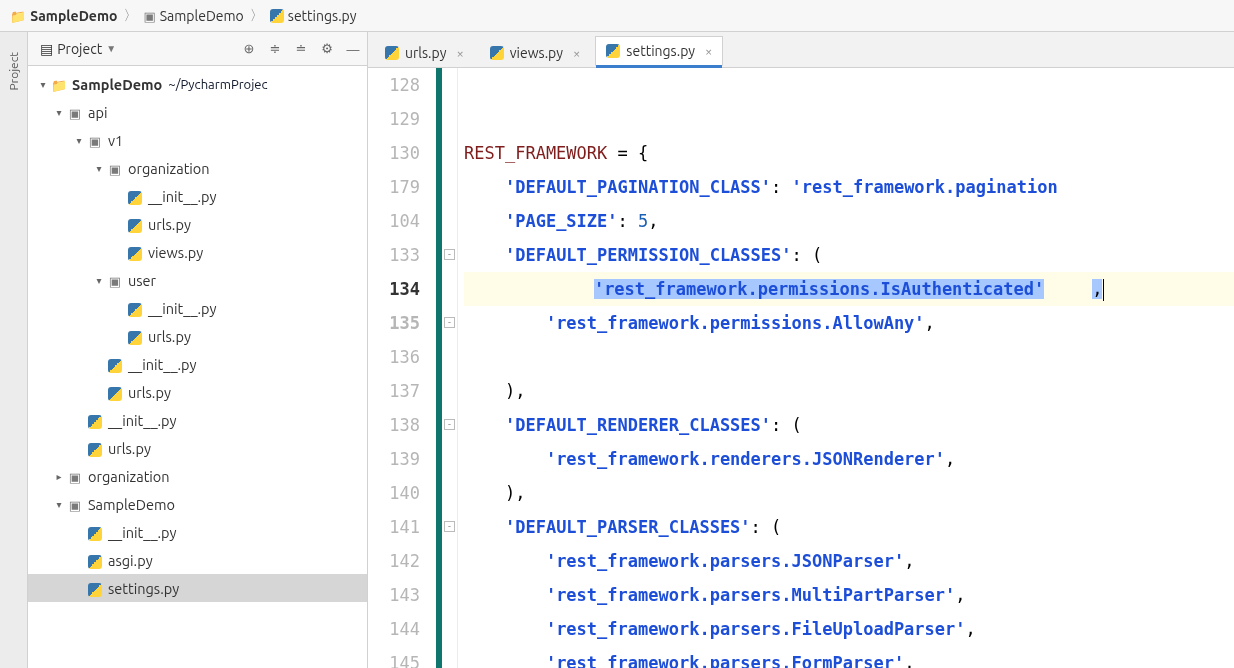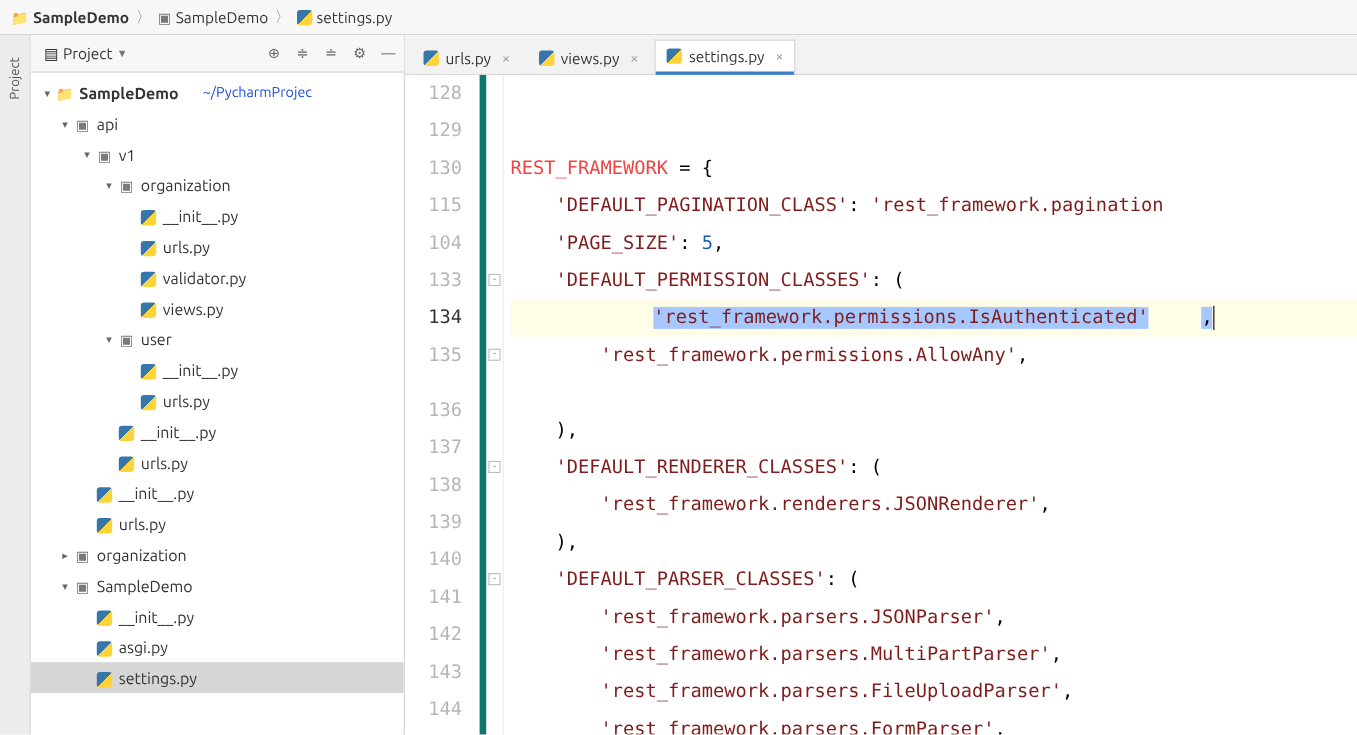--- a/index.html
+++ b/index.html
@@ -90,21 +90,21 @@
     display: flex;
     align-items: center;
     height: 28px;
     padding-left: 8px;
     white-space: nowrap;
     cursor: default;
   }
   .tree-row.selected { background: #d6d6d6; }
   .tree-row .arrow { width: 14px; text-align: center; color: #666; font-size: 10px; }
   .tree-row .icon { width: 18px; text-align: center; margin-right: 4px; }
-  .tree-row .muted { color: #1d4ed8; margin-left: 22px; font-size: 13px; }
+  .tree-row .muted { color: #0f172a; margin-left: 6px; font-size: 13px; }
   .tree-row.bold > .label { font-weight: bold; }
   .indent-1 { padding-left: 24px; }
   .indent-2 { padding-left: 44px; }
   .indent-3 { padding-left: 64px; }
   .indent-4 { padding-left: 84px; }
 
   .folder-icon::before { content: "📁"; font-size: 13px; }
   .pkg-icon::before { content: "▣"; color:#7a7a7a; font-size:13px; }
   .py-icon {
     display:inline-block; width:14px; height:14px;
@@ -164,21 +164,21 @@
   }
   .gutter {
     width: 74px;
     background: #fff;
     border-right: 6px solid #0f766e;
     text-align: right;
     color: #b6b6b6;
     padding: 0 16px 0 0;
     user-select: none;
   }
-  .gutter .current { color: #333; font-weight:400; }
+  .gutter .current { color: #333; font-weight:700; }
   .fold-gutter {
     width: 16px;
     border-right: 1px solid #ececec;
     position: relative;
   }
   .fold-mark {
     position:absolute;
     left:2px;
     width:11px;height:11px;
     border:1px solid #bbb;
@@ -190,23 +190,23 @@
   }
   .code {
     flex: 1;
     padding-left: 6px;
     white-space: pre;
     position: relative;
     overflow: hidden;
   }
   .code-line { height: 34px; }
   .code-line.current-line { background: #fffce8; }
-  .tok-var { color: #ef4444; }
+  .tok-var { color: #7f1d1d; }
   .tok-op { color: #000; }
-  .tok-str { color: #7f1d1d; font-weight: normal; }
+  .tok-str { color: #1d4ed8; font-weight: bold; }
   .tok-num { color: #1a5fb4; }
   .sel {
     background: #a6c8ff;
     margin-left: 48px;
   }
   .caret {
     display:inline-block;
     width:1px;
     height:22px;
     background:#000;
@@ -287,25 +287,20 @@
           <span class="label">__init__.py</span>
         </div>
         <div class="tree-row indent-4">
           <span class="arrow"></span>
           <span class="icon"><span class="py-icon"></span></span>
           <span class="label">urls.py</span>
         </div>
         <div class="tree-row indent-4">
           <span class="arrow"></span>
           <span class="icon"><span class="py-icon"></span></span>
-          <span class="label">validator.py</span>
-        </div>
-        <div class="tree-row indent-4">
-          <span class="arrow"></span>
-          <span class="icon"><span class="py-icon"></span></span>
           <span class="label">views.py</span>
         </div>
         <div class="tree-row indent-3">
           <span class="arrow">▾</span>
           <span class="icon"><span class="pkg-icon"></span></span>
           <span class="label">user</span>
         </div>
         <div class="tree-row indent-4">
           <span class="arrow"></span>
           <span class="icon"><span class="py-icon"></span></span>
@@ -380,26 +375,26 @@
           <span class="py-icon"></span>
           <span>settings.py</span>
           <span class="close">×</span>
         </div>
       </div>
     <div class="editor">
       <div class="gutter" id="gutter">
           <div style="height: 34px;">128</div>
           <div style="height: 34px;">129</div>
           <div style="height: 34px;">130</div>
-          <div style="height: 34px;">115</div>
+          <div style="height: 34px;">179</div>
           <div style="height: 34px;">104</div>
           <div style="height: 34px;">133</div>
           <div class="current" style="height: 34px;">134</div>
-          <div style="height: 34px;">135</div>
-          <div style="height: 34px; margin-top: 16px;">136</div>
+          <div style="height: 34px; font-weight: bold;">135</div>
+          <div style="height: 34px;">136</div>
           <div style="height: 34px;">137</div>
           <div style="height: 34px;">138</div>
           <div style="height: 34px;">139</div>
           <div style="height: 34px;">140</div>
           <div style="height: 34px;">141</div>
           <div style="height: 34px;">142</div>
           <div style="height: 34px;">143</div>
           <div style="height: 34px;">144</div>
           <div style="height: 34px;">145</div>
         </div>

